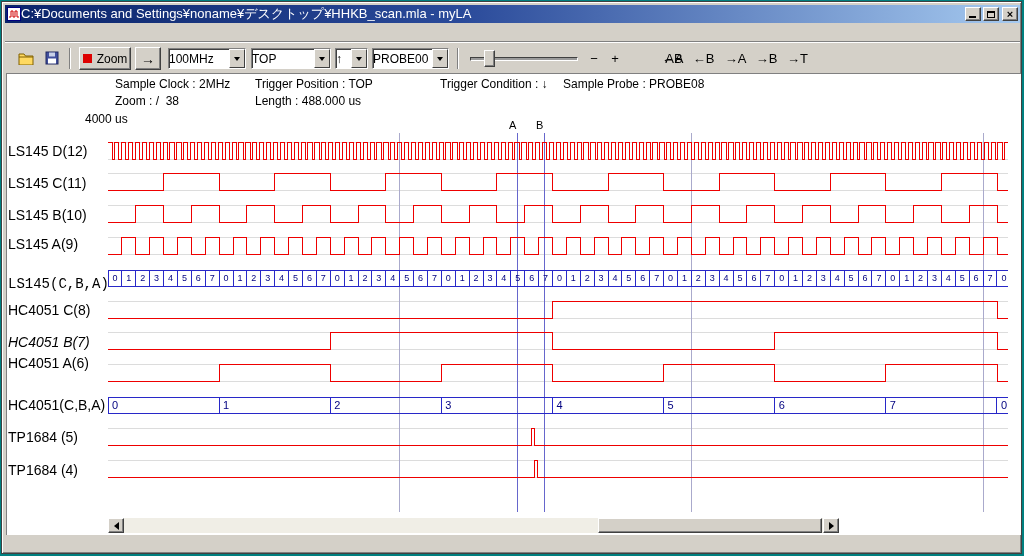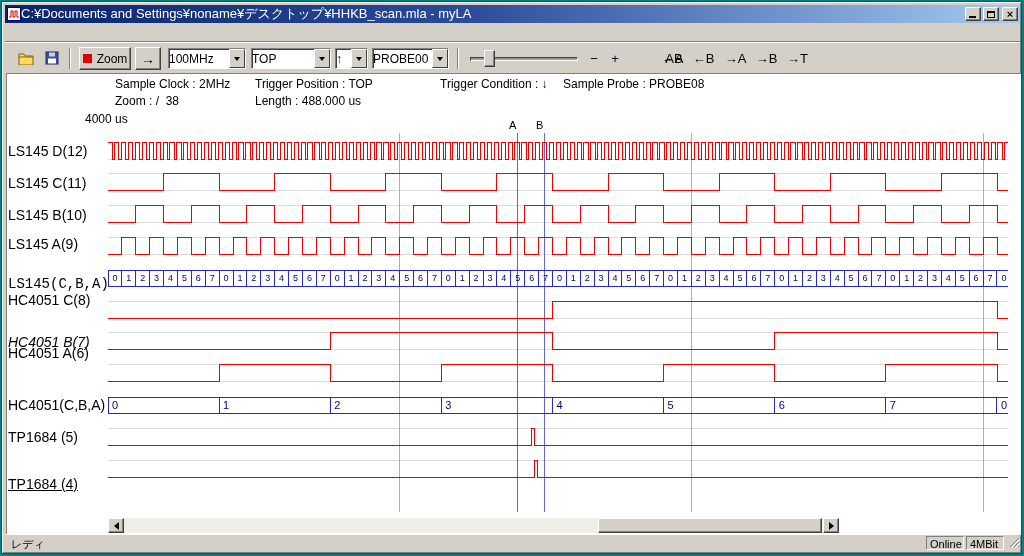--- a/index.html
+++ b/index.html
@@ -129,54 +129,43 @@
   <div class="tbtn-flat" style="left:603px;width:20px">+</div>
   <div class="tbtn-flat" style="left:659px;width:26px">AB</div>
   <div class="tbtn-flat" style="left:656px;width:29px">←A</div>
   <div class="tbtn-flat" style="left:687px;width:29px">←B</div>
   <div class="tbtn-flat" style="left:719px;width:29px">→A</div>
   <div class="tbtn-flat" style="left:750px;width:29px">→B</div>
   <div class="tbtn-flat" style="left:782px;width:27px">→T</div>
 
   <div class="content"></div>
 
-  <div class="statusbar">
-    <span class="status-text">レディ</span>
-    <span class="status-panel panel-online">Online</span>
-    <span class="status-panel panel-mem">4MBit</span>
-    <span class="grip">
-      <svg width="12" height="12" viewBox="0 0 12 12">
-          <path d="M11 2 L2 11 M11 6 L6 11 M11 10 L10 11" stroke="#808080" fill="none"></path>
-          <path d="M12 3 L3 12 M12 7 L7 12 M12 11 L11 12" stroke="#fff" fill="none"></path>
-        </svg>
-    </span>
-  </div>
 </div>
 
 <div id="overlay">
   <span class="info-text" style="left:115px;top:77px">Sample Clock : 2MHz</span>
   <span class="info-text" style="left:255px;top:77px">Trigger Position : TOP</span>
   <span class="info-text" style="left:440px;top:77px">Trigger Condition : ↓</span>
   <span class="info-text" style="left:563px;top:77px">Sample Probe : PROBE08</span>
   <span class="info-text" style="left:115px;top:94px">Zoom : /  38</span>
   <span class="info-text" style="left:255px;top:94px">Length : 488.000 us</span>
   <span class="info-text" style="left:85px;top:112px">4000 us</span>
 
   <div id="wave-labels">
       <div class="ch-label" style="top: 143px;">LS145 D(12)</div>
       <div class="ch-label" style="top: 174.8px;">LS145 C(11)</div>
       <div class="ch-label" style="top: 206.6px;">LS145 B(10)</div>
       <div class="ch-label" style="top: 222px; margin-top: 14px;">LS145 A(9)</div>
       <div class="ch-label" style="top: 276px; font-family: Liberation Mono, monospace;">LS145(C,B,A)</div>
-      <div class="ch-label" style="top: 292px; text-align: center;">HC4051 C(8)</div>
+      <div class="ch-label" style="top: 302px; text-align: center;">HC4051 C(8)</div>
       <div class="ch-label" style="top: 333.8px; font-style: italic;">HC4051 B(7)</div>
-      <div class="ch-label" style="top: 345px;">HC4051 A(6)</div>
+      <div class="ch-label" style="top: 355px;">HC4051 A(6)</div>
       <div class="ch-label" style="top: 397.4px;">HC4051(C,B,A)</div>
       <div class="ch-label" style="top: 429.2px;">TP1684 (5)</div>
-      <div class="ch-label" style="top: 476px; text-decoration: underline;">TP1684 (4)</div>
+      <div class="ch-label" style="top: 462px;">TP1684 (4)</div>
     </div>
 
   <svg id="wave-svg" width="1024" height="556" viewBox="0 0 1024 556">
       <line x1="108" y1="142" x2="1008" y2="142" stroke="#dcdcdc" stroke-width="1"></line>
       <line x1="108" y1="159" x2="1008" y2="159" stroke="#dcdcdc" stroke-width="1"></line>
       <line x1="108" y1="173.8" x2="1008" y2="173.8" stroke="#dcdcdc" stroke-width="1"></line>
       <line x1="108" y1="190.8" x2="1008" y2="190.8" stroke="#dcdcdc" stroke-width="1"></line>
       <line x1="108" y1="205.6" x2="1008" y2="205.6" stroke="#dcdcdc" stroke-width="1"></line>
       <line x1="108" y1="222.6" x2="1008" y2="222.6" stroke="#dcdcdc" stroke-width="1"></line>
       <line x1="108" y1="237.4" x2="1008" y2="237.4" stroke="#dcdcdc" stroke-width="1"></line>

